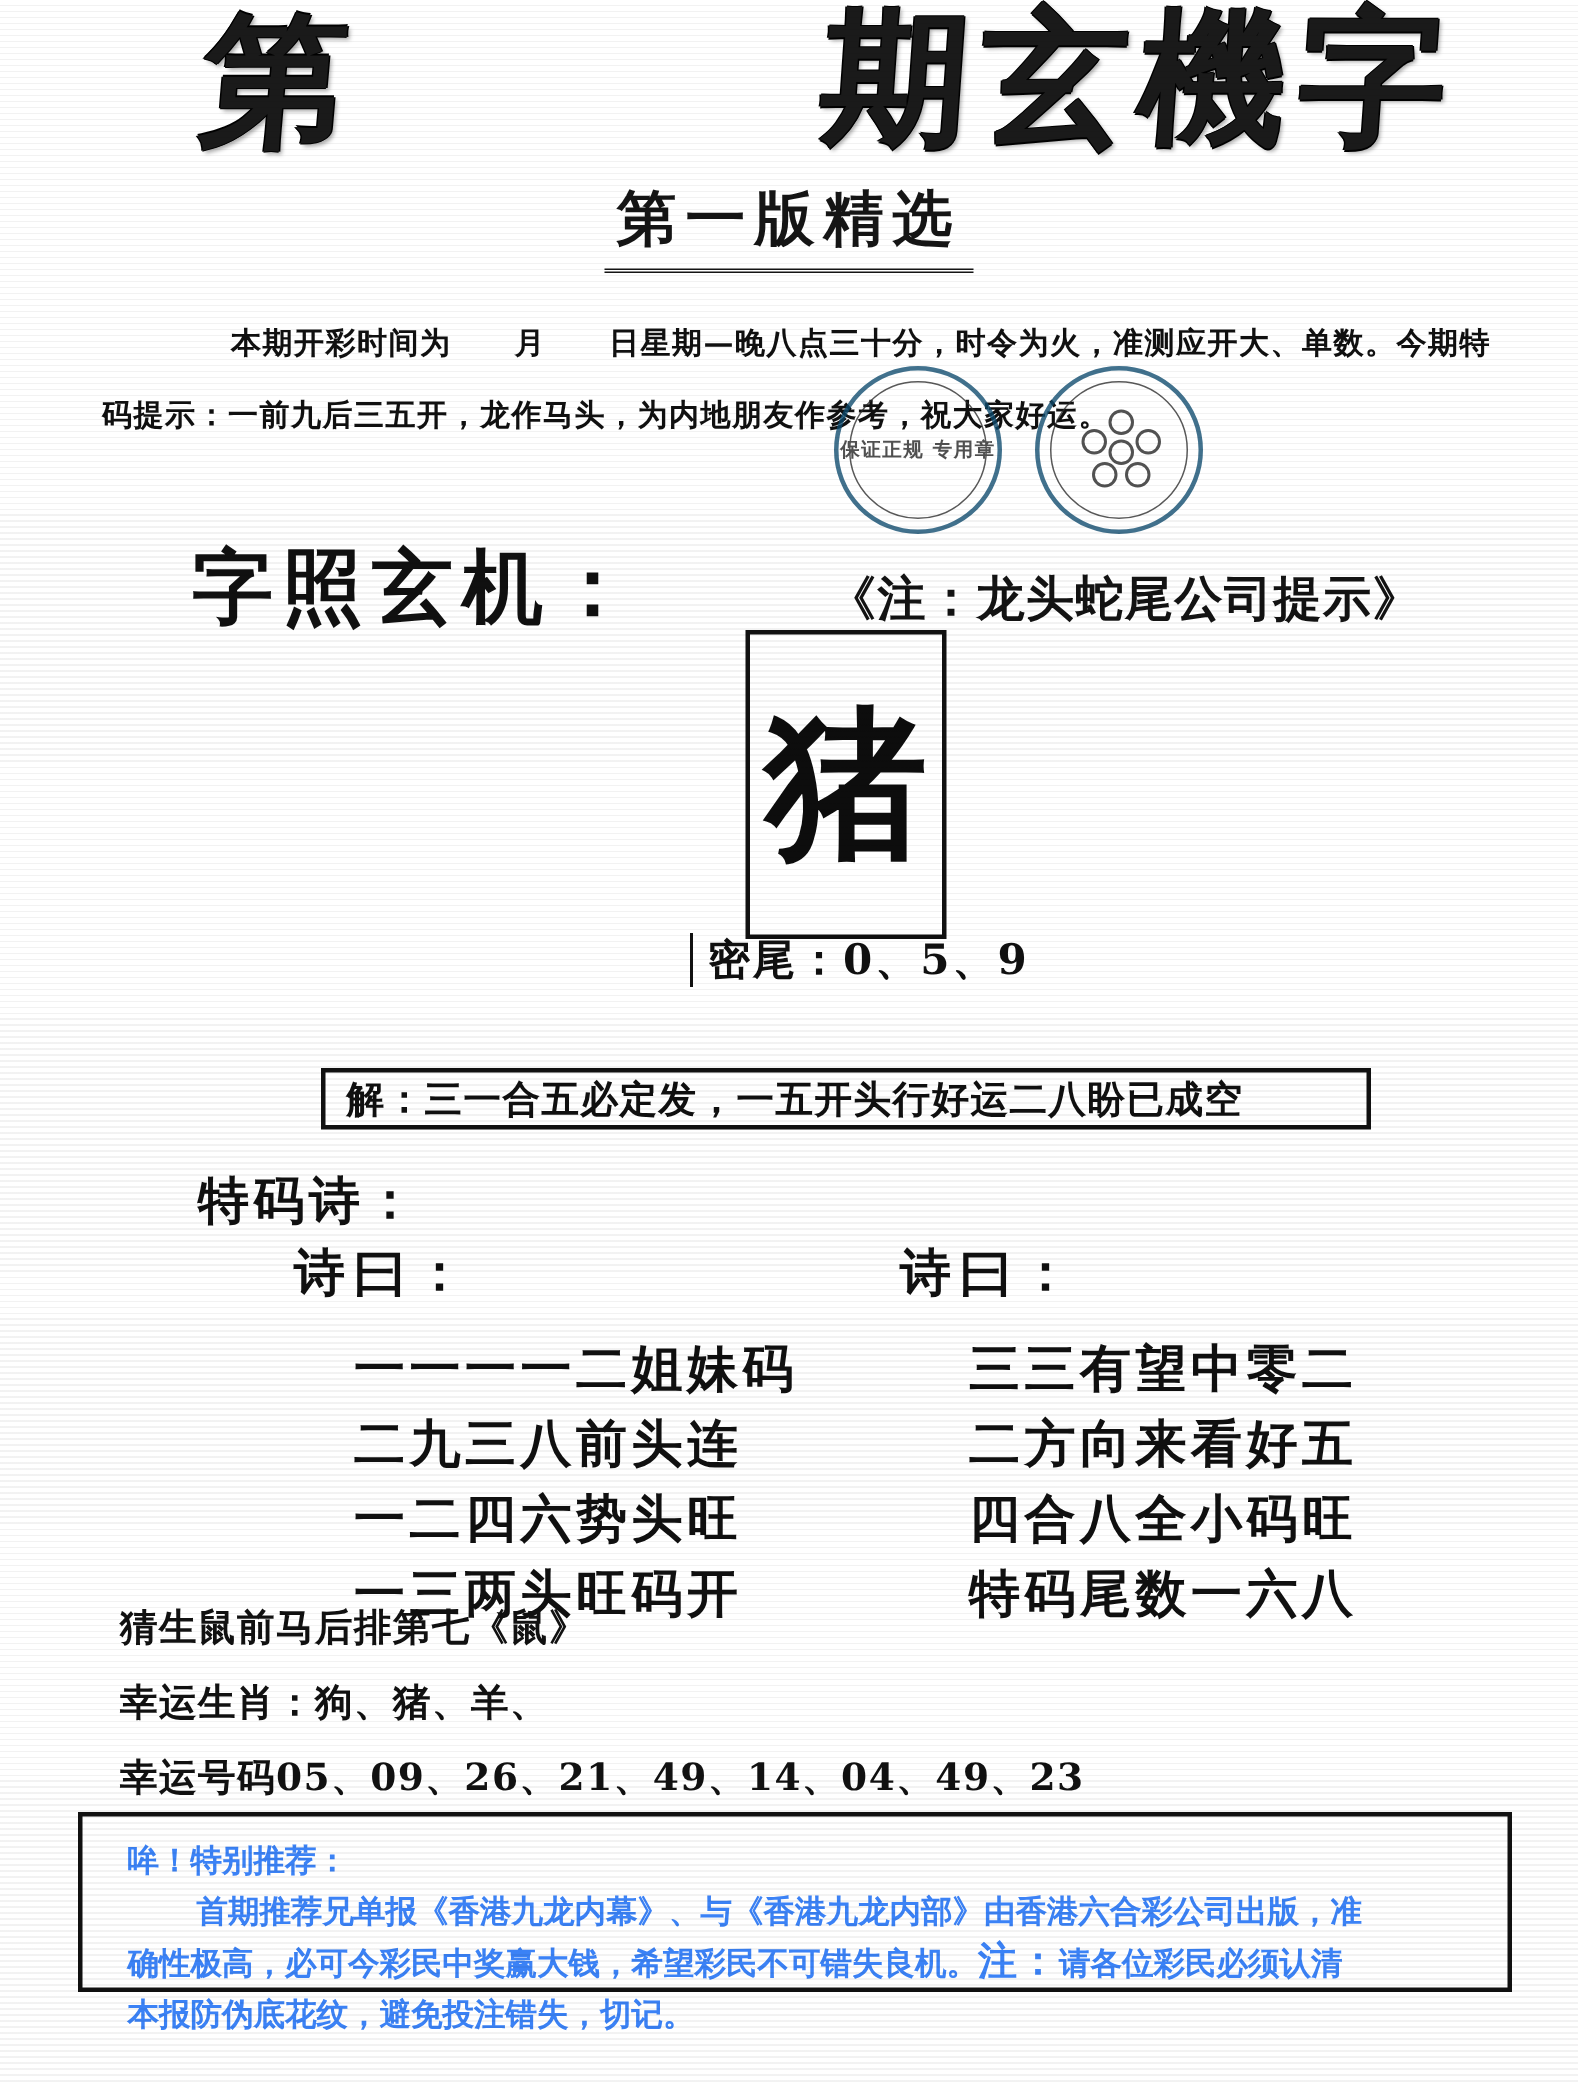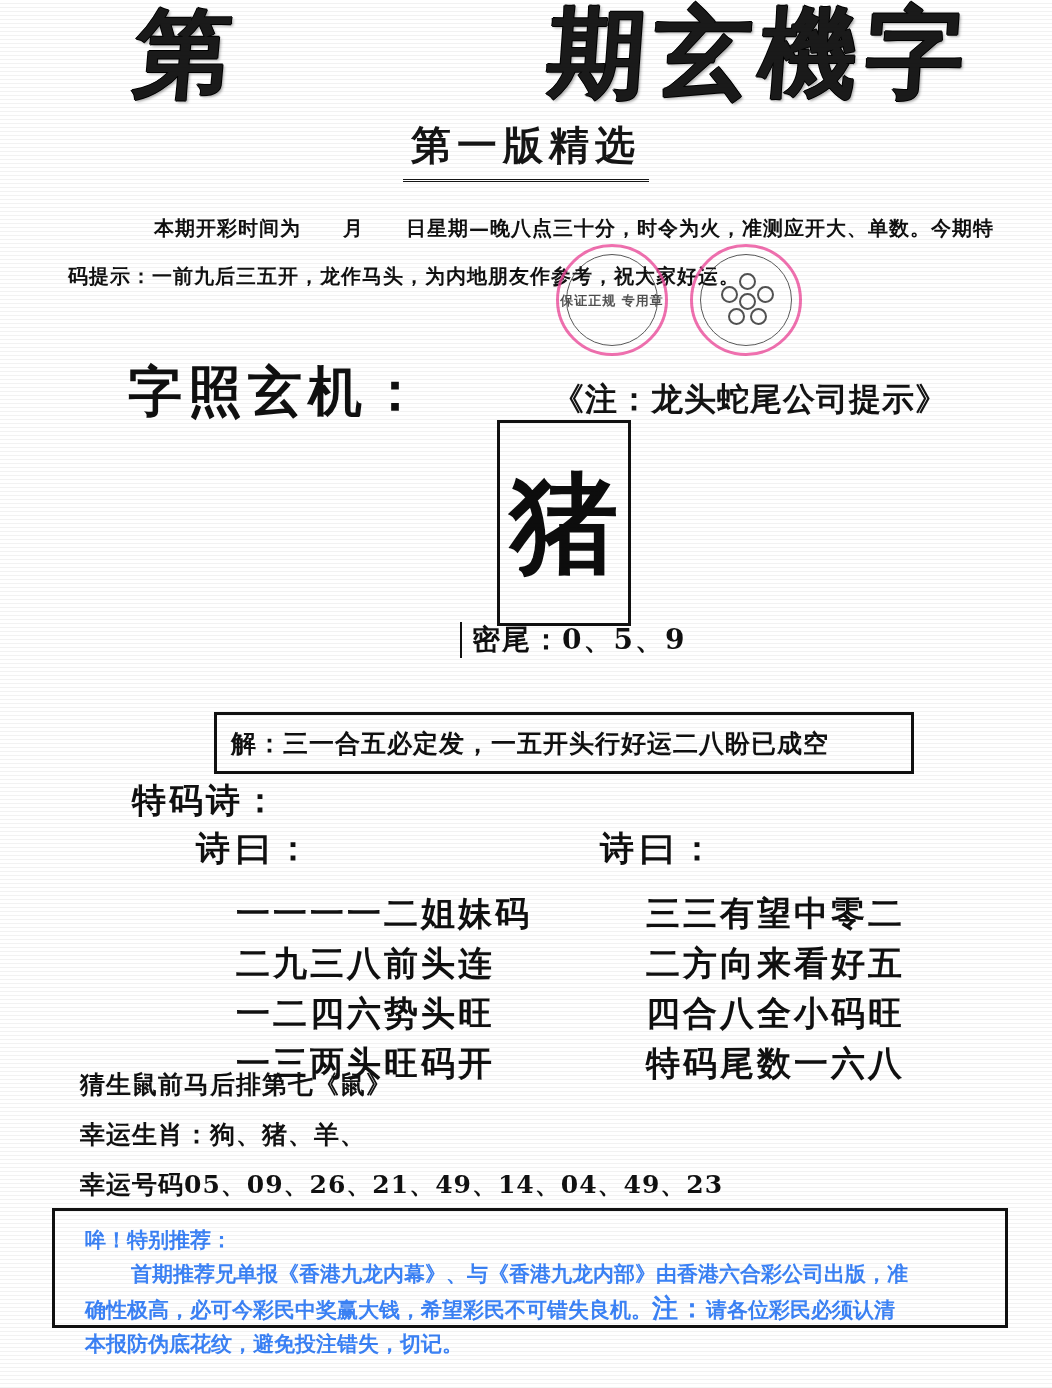--- a/index.html
+++ b/index.html
@@ -84,21 +84,21 @@
     line-height: 48px;
     letter-spacing: 1px;
     color: #101010;
     text-indent: 86px;
   }
 
   
   .stamp {
     position: absolute;
     border-radius: 50%;
-    border: 3px solid #ec4899;
+    border: 3px solid #0c4a6e;
     opacity: .78;
   }
   .stamp-left {
     left: 556px;
     top: 244px;
     width: 106px;
     height: 106px;
   }
   .stamp-right {
     left: 690px;
@@ -199,21 +199,21 @@
     line-height: 36px;
     text-align: right;
   }
 
   
   .jie-box {
     position: absolute;
     left: 214px;
     top: 712px;
     width: 700px;
-    height: 62px;
+    height: 41px;
     border: 3px solid #111;
     display: flex;
     align-items: center;
     padding-left: 14px;
     box-sizing: border-box;
     font-family: "DejaVu Serif", serif;
     font-size: 25px;
     font-weight: 700;
     letter-spacing: 1px;
     color: #101010;

